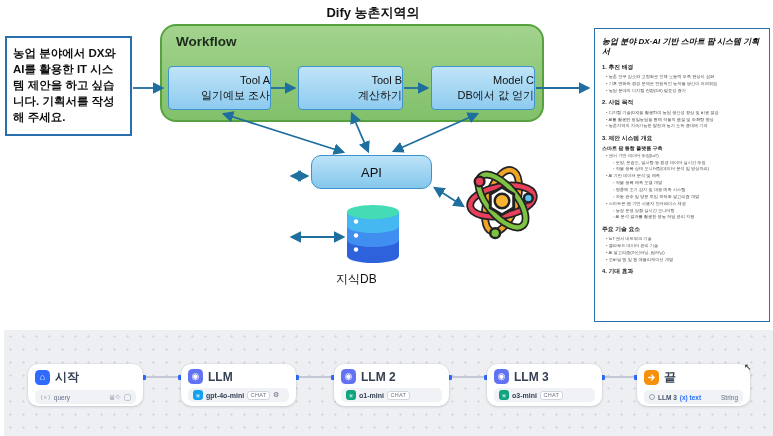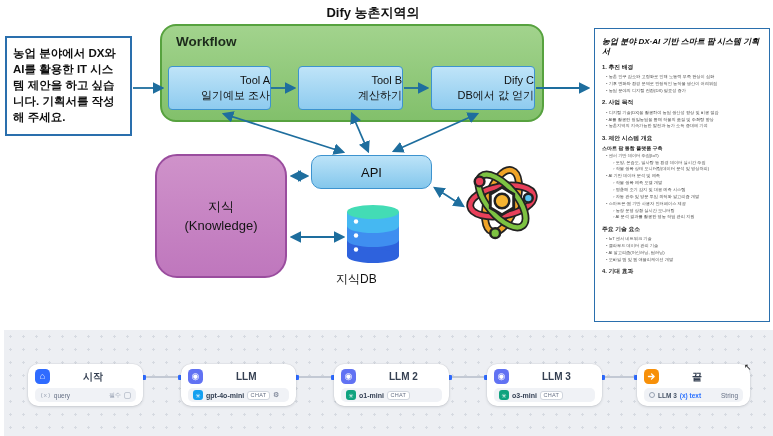--- a/index.html
+++ b/index.html
@@ -58,21 +58,21 @@
   .doc-b.l2::before { content:"◦  "; }
 
   
   .canvas { position:absolute; left:4px; top:330px; width:769px; height:106px; background:#edeff3;
             background-image:radial-gradient(circle,#d6dae1 1px,transparent 1.2px); background-size:13px 13px; }
   .node { position:absolute; top:34px; width:115px; height:42px; background:#fff; border-radius:10px;
           box-shadow:0 1px 3px rgba(16,24,40,.15), 0 0 0 0.5px rgba(16,24,40,.06); padding:5px 7px; }
   .nhead { display:flex; align-items:center; gap:5px; }
   .nicon { width:15px; height:15px; border-radius:4.5px; color:#fff; display:flex; align-items:center;
            justify-content:center; font-size:9px; line-height:1; flex:0 0 auto; }
-  .ntitle { font-size:10px; font-weight:bold; color:#354052;margin-left:28px; }
+  .ntitle { font-size:12px; font-weight:bold; color:#354052; }
   .nbody { margin-top:4px; background:#f0f2f6; border-radius:5px; height:14px; display:flex;
            align-items:center; padding:0 5px; gap:3px; font-size:6.5px; color:#667085; }
   .varbadge { color:#98a2b3; font-family:"Liberation Mono", monospace; font-size:6px; }
   .varname { color:#667085; }
   .sp { flex:1; }
   .req { color:#98a2b3; font-size:6px; }
   .reqbox { width:7px; height:7px; border:0.8px solid #c4cad4; border-radius:2px; }
   .micon { width:10px; height:10px; border-radius:3px; color:#fff; display:flex; align-items:center;
            justify-content:center; font-size:6px; flex:0 0 auto; }
   .mname { font-size:7px; font-weight:bold; color:#344054; }
@@ -108,32 +108,28 @@
 
     <div class="tool tool-a">
       <div>Tool A</div>
       <div>일기예보 조사</div>
     </div>
     <div class="tool tool-b">
       <div>Tool B</div>
       <div>계산하기</div>
     </div>
     <div class="tool tool-c">
-      <div>Dify C</div>
+      <div>Model C</div>
       <div>DB에서 값 얻기</div>
     </div>
 
     <div class="apibox">
       <span>API</span>
     </div>
 
-    <div class="kbox">
-      <div>지식</div>
-      <div>(Knowledge)</div>
-    </div>
 
     <svg class="dbicon" width="54" height="64" viewBox="0 0 54 64">
       <rect x="1" y="36" width="52" height="16" fill="#2e62dd"></rect>
       <ellipse cx="27" cy="52" rx="26" ry="7" fill="#2e62dd"></ellipse>
       <rect x="1" y="22" width="52" height="14" fill="#3f8ef0"></rect>
       <ellipse cx="27" cy="36" rx="26" ry="7" fill="#3f8ef0"></ellipse>
       <rect x="1" y="8" width="52" height="14" fill="#45b8f2"></rect>
       <ellipse cx="27" cy="22" rx="26" ry="7" fill="#45b8f2"></ellipse>
       <ellipse cx="27" cy="8" rx="26" ry="7" fill="#43dcb5"></ellipse>
       <circle cx="10" cy="17.5" r="2.2" fill="#fff"></circle>

